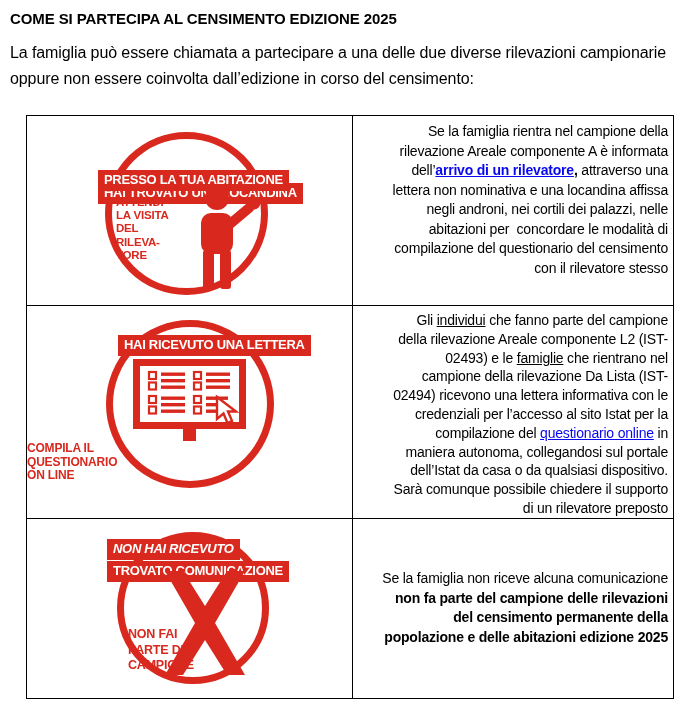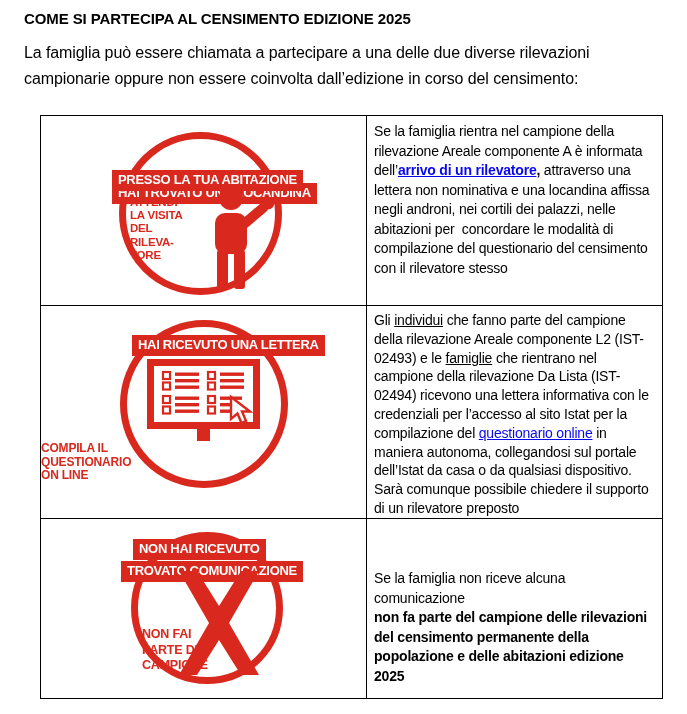--- a/index.html
+++ b/index.html
@@ -1,35 +1,35 @@
 <!DOCTYPE html>
 <html style="--red: #d9291e; --blue: #0808ee;"><head>
 <meta charset="utf-8">
 <style>
   html,body{margin:0;padding:0;background:#fff;}
   body{
     width:687px;height:714px;position:relative;overflow:hidden;
     font-family:"Liberation Sans",sans-serif;color:#000;
     -webkit-font-smoothing:antialiased;
   }
-  .doc{padding:0 24px;}
+  .doc{padding:0 10px;}
   h1.title{font-size:15px;font-weight:700;margin:10px 0 13px 0;letter-spacing:-0.1px;}
   p.intro{font-size:16px;line-height:26px;margin:0;max-width:656px;letter-spacing:-0.1px;}
 
   table.grid{border-collapse:collapse;table-layout:fixed;margin:23px 0 0 16px;}
   table.grid td{border:1px solid #000;padding:0;vertical-align:top;}
   td.icon-cell{width:325px;}
   td.text-cell{width:320px;}
 
   .cellwrap{position:relative;width:325px;overflow:hidden;}
   .h1r{height:189px;} .h2r{height:212px;} .h3r{height:179px;}
 
   .txt{
     font-size:14px;line-height:19.5px;letter-spacing:-0.2px;
-    padding:6px 5px 0 7px;white-space:pre-wrap;
+    padding:6px 5px 0 7px;white-space:pre-wrap;text-align:right;
   }
   .txt.r2{line-height:18.8px;padding-top:5px;}
   .txt.r3{padding-top:50px;line-height:19.5px;}
   .lnk{color:var(--blue);text-decoration:underline;cursor:pointer;}
   .lnk.bold{font-weight:700;}
   .b{font-weight:700;}
   .ul{text-decoration:underline;}
 
   
   .picto{position:absolute;inset:0;color:var(--red);}
@@ -38,21 +38,21 @@
   .icon2 .ring{left:79px;top:14px;width:168px;height:168px;}
   .icon3 .ring{left:90px;top:13px;width:152px;height:152px;}
 
   .banner{
     position:absolute;background:var(--red);color:#fff;font-weight:700;
     font-size:13px;line-height:16px;padding:2px 6px 3px 6px;white-space:nowrap;
     letter-spacing:-0.3px;
   }
   .icon1 .bn1{left:71px;top:31px;margin-top:36px;} .icon1 .bn2{left:71px;top:54px;}
   .icon2 .bn1{left:71px;top:29px;margin-left:20px;}
-  .icon3 .bn1{left:92px;top:20px;} .icon3 .bn2{left:80px;top:42px;}
+  .icon3 .bn1{left:80px;top:20px;font-style:italic;} .icon3 .bn2{left:80px;top:42px;}
 
   .cap{position:absolute;color:var(--red);font-weight:700;}
   .icon1 .cap{left:89px;top:80px;font-size:11.5px;line-height:13.2px;letter-spacing:-0.2px;}
   .icon2 .cap{left:0;right:0;top:136px;font-size:12px;line-height:13.5px;letter-spacing:-0.2px;}
   .icon3 .cap{left:101px;top:68px;font-size:12.5px;line-height:15.5px;letter-spacing:-0.2px;margin-top:40px;}
 
   .svgabs{position:absolute;display:block;}
   .person-svg{left:150px;top:70px;width:88px;height:103px;}
   .monitor-svg{left:106px;top:53px;width:113px;height:82px;}
   .x-svg{left:138px;top:52px;width:80px;height:104px;}

